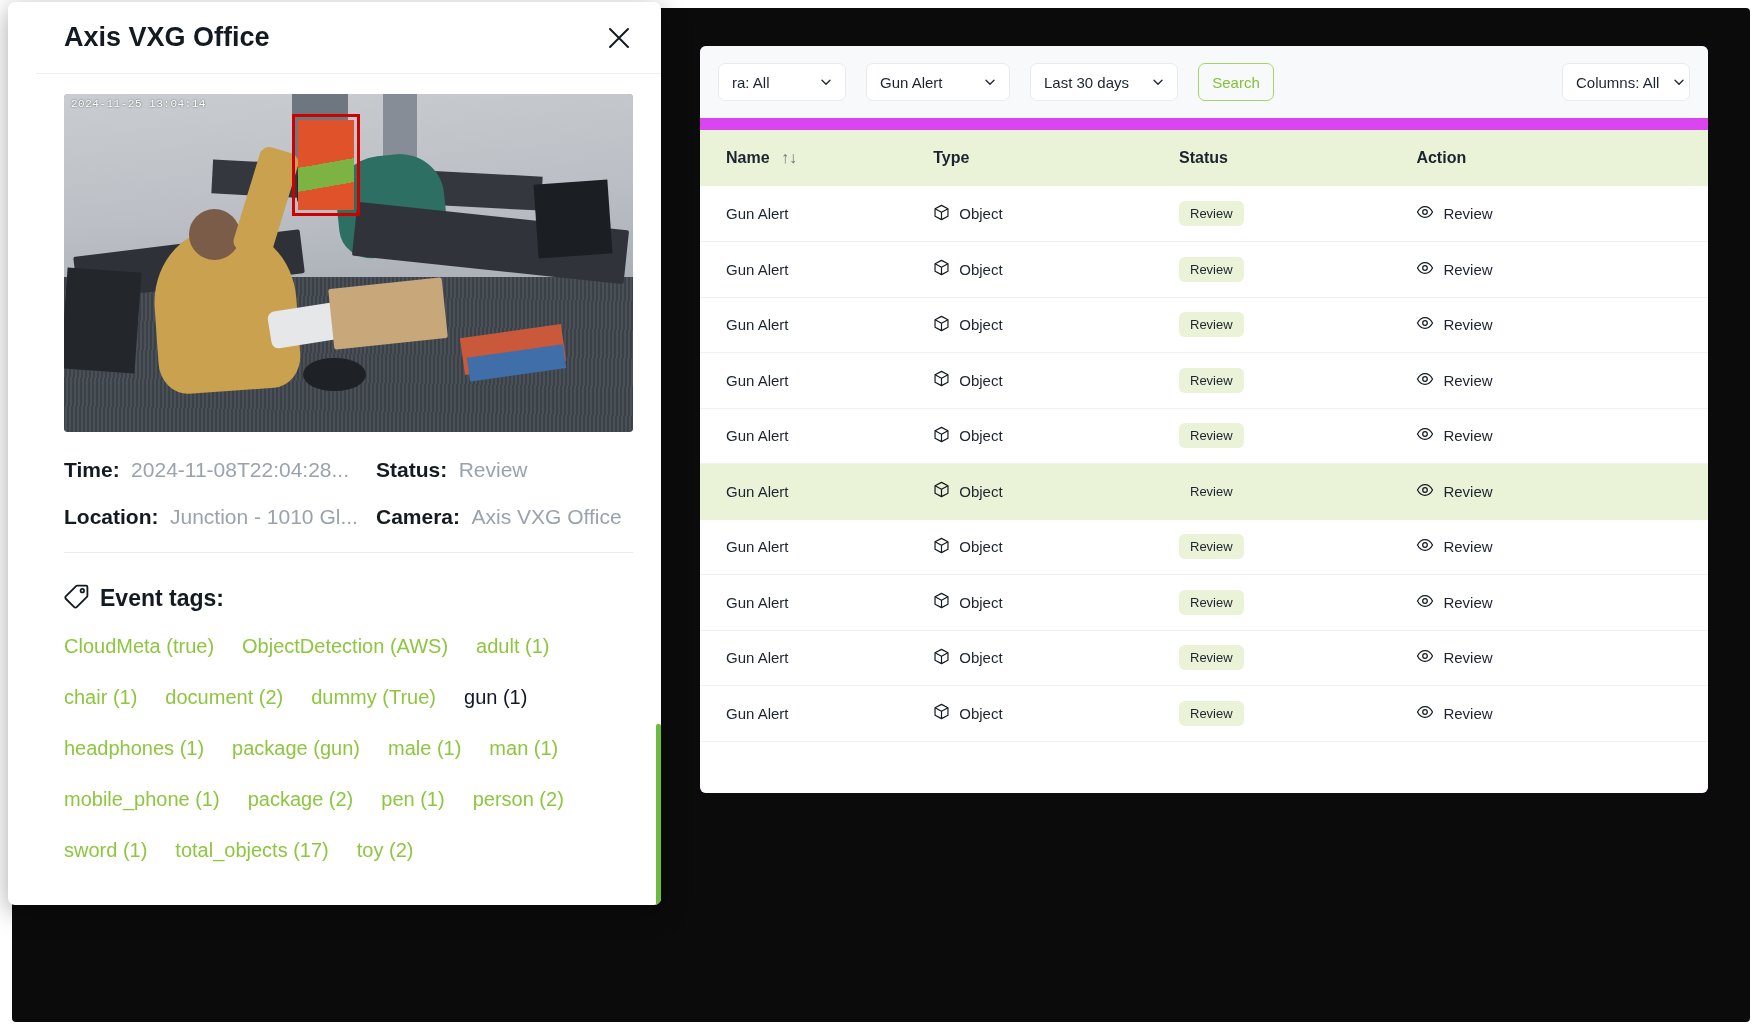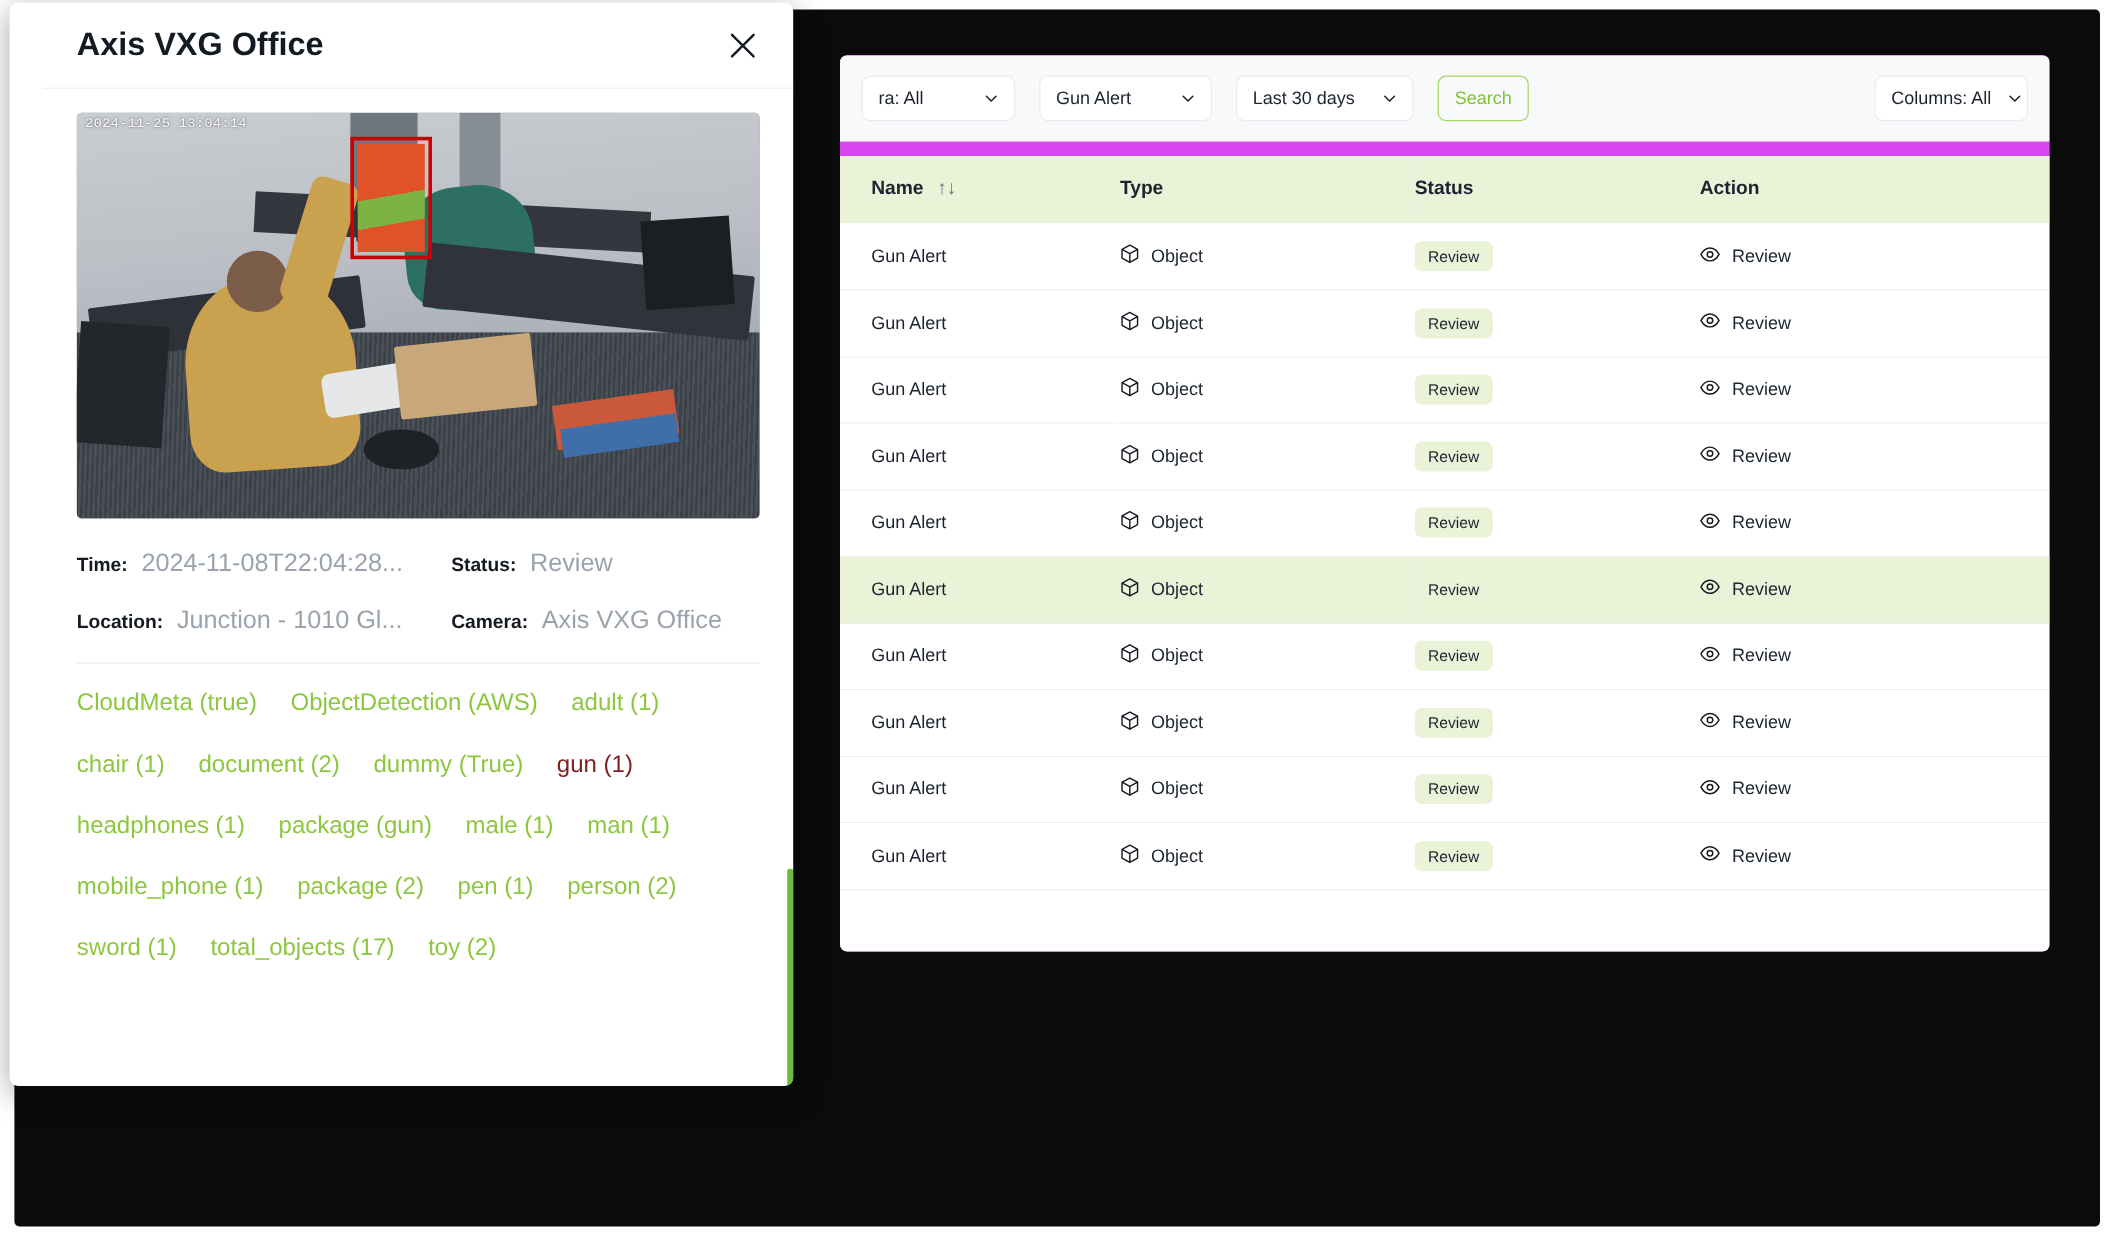--- a/index.html
+++ b/index.html
@@ -191,21 +191,21 @@
             background:#1e2126; border-radius:50%; }
   .lbl { font-weight: bold; color:#141a21; }
   .val { color:#9aa3ad; margin-left: 7px; }
 
   .divider { border-top: 1px solid #e9ecef; }
 
   .tags-head { display:flex; align-items:center; gap:10px; }
   .tags-head .t { font-weight:bold; color:#141a21; }
   .tagrow { display:flex; flex-wrap:wrap; }
   .tag { color:#8dc63f; white-space:nowrap; }
-  .tag.danger { color:#7f1d1d; }
+  .tag.danger { color:#0f172a; }
 
   
   .vscroll {
     position:absolute;
     width: 4px;
     border-radius: 2px;
     background: #6cbb3c;
   }
 
   
@@ -223,21 +223,21 @@
     height: 72px;
     display:flex; align-items:center; justify-content:space-between;
     padding: 0 28px;
     border-bottom: 1px solid #edf0f3;
   }
   .modal-lg .mhead .ttl { font-size: 27px; font-weight:bold; color:#141a21; }
   .modal-lg .mbody { padding: 0 28px; position:relative; }
 
   .lg-info { margin-top: 26px; }
   .lg-info .row { display:flex; margin-bottom: 23px; }
-  .lg-info .lbl { font-size: 16px; }
+  .lg-info .lbl { font-size: 21px; }
   .lg-info .val { font-size: 21px; }
   .lg-p1 { width: 312px; }
 
   .lg-tags-head { margin-top: 30px; }
   .lg-tags-head .t { font-size: 23px; }
   .lg-tagrow { margin-top: 22px; gap: 28px; font-size: 20px; }
 </style>
 </head>
 <body>
 
@@ -601,20 +601,29 @@
           </div>
           <div class="pair">
             <span class="lbl">Camera:</span>
             <span class="val">Axis VXG Office</span>
           </div>
         </div>
       </div>
 
       <div class="divider" style="margin-top:8px;"></div>
 
+      <div class="tags-head lg-tags-head">
+        <span>
+          <svg width="26" height="26" viewBox="0 0 20 20">
+            <path d="M10.2 2 H17 a1 1 0 0 1 1 1 V9.8 a1.3 1.3 0 0 1 -.38 .92 l-7.9 7.9 a1.3 1.3 0 0 1 -1.84 0 l-6.5 -6.5 a1.3 1.3 0 0 1 0 -1.84 l7.9 -7.9 A1.3 1.3 0 0 1 10.2 2 z" fill="none" stroke="#141a21" stroke-width="1.4"></path>
+            <circle cx="14.1" cy="5.9" r="1.35" fill="none" stroke="#141a21" stroke-width="1.3"></circle>
+          </svg>
+        </span>
+        <span class="t">Event tags:</span>
+      </div>
 
       <div class="tagrow lg-tagrow" id="tags-large">
           <span class="tag">CloudMeta (true)</span>
           <span class="tag">ObjectDetection (AWS)</span>
           <span class="tag">adult (1)</span>
           <span class="tag">chair (1)</span>
           <span class="tag">document (2)</span>
           <span class="tag">dummy (True)</span>
           <span class="tag danger">gun (1)</span>
           <span class="tag">headphones (1)</span>

